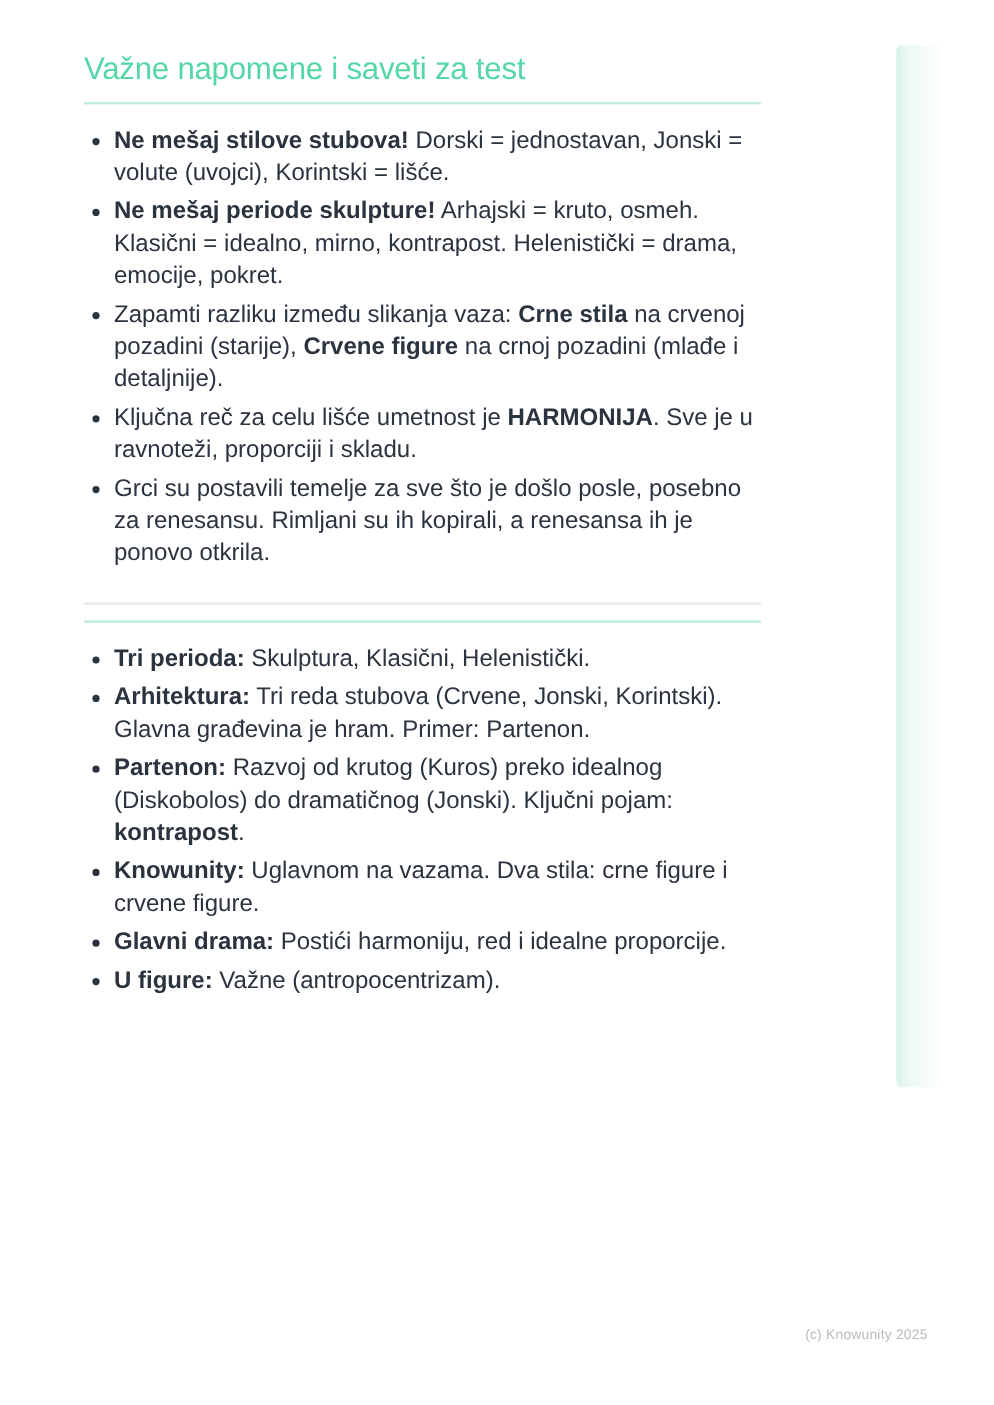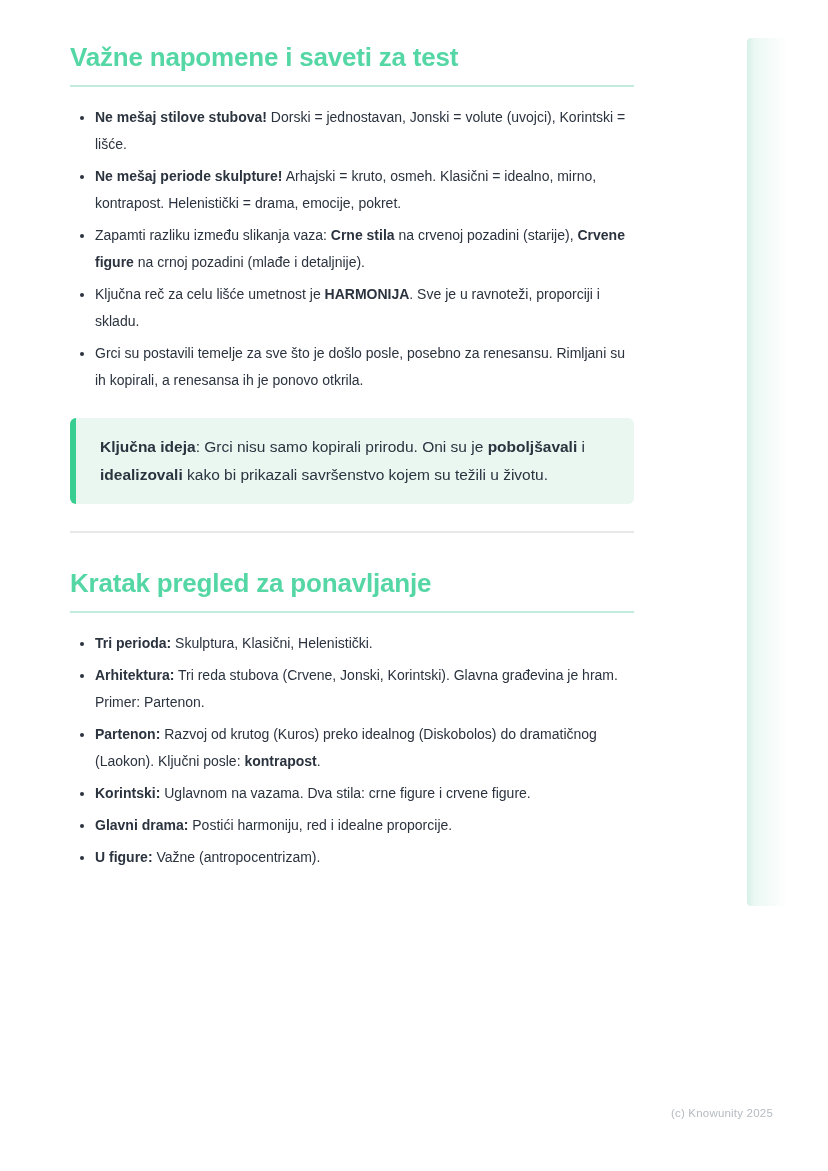--- a/index.html
+++ b/index.html
@@ -17,37 +17,37 @@
     background:#ffffff;
     font-family:"Liberation Sans","DejaVu Sans",sans-serif;
     color:var(--body-text);
     -webkit-font-smoothing:antialiased;
   }
   .page{position:relative;width:828px;height:1171px;background:#fff;overflow:hidden;}
   .content{position:absolute;left:70px;top:42px;width:564px;}
   h1.heading{
     margin:0;
     font-size:26px;
-    font-weight:700;
+    font-weight:400;
     line-height:30px;
     letter-spacing:-0.2px;
     color:var(--heading);
   }
   .heading-rule{
     height:2px;
     background:var(--heading-rule);
     margin-top:13px;
   }
   ul.bullets{
     margin:17px 0 0 0;
     padding:0 0 0 25px;
     list-style:disc;
   }
   ul.bullets li{
-    font-size:14px;
+    font-size:20px;
     line-height:27px;
     margin-bottom:5px;
     color:var(--body-text);
   }
   ul.bullets li::marker{color:var(--body-text);}
   strong{font-weight:700;}
   .callout{
     margin-top:24px;
     background:var(--callout-bg);
     border-left:6px solid var(--callout-border);
@@ -91,35 +91,31 @@
       <h1 class="heading">Važne napomene i saveti za test</h1>
       <div class="heading-rule"></div>
       <ul class="bullets">
           <li><strong>Ne mešaj stilove stubova!</strong><span> Dorski = jednostavan, Jonski = volute (uvojci), Korintski = lišće.</span></li>
           <li><strong>Ne mešaj periode skulpture!</strong><span> Arhajski = kruto, osmeh. Klasični = idealno, mirno, kontrapost. Helenistički = drama, emocije, pokret.</span></li>
           <li><span>Zapamti razliku između slikanja vaza: </span><strong>Crne stila</strong><span> na crvenoj pozadini (starije), </span><strong>Crvene figure</strong><span> na crnoj pozadini (mlađe i detaljnije).</span></li>
           <li><span>Ključna reč za celu lišće umetnost je </span><strong>HARMONIJA</strong><span>. Sve je u ravnoteži, proporciji i skladu.</span></li>
           <li><span>Grci su postavili temelje za sve što je došlo posle, posebno za renesansu. Rimljani su ih kopirali, a renesansa ih je ponovo otkrila.</span></li>
         </ul>
 
-      <aside class="callout">
-        <p class="callout-text"><strong>Ključna ideja</strong><span>: Grci nisu samo kopirali prirodu. Oni su je </span><strong>poboljšavali</strong><span> i </span><strong>idealizovali</strong><span> kako bi prikazali savršenstvo kojem su težili u životu.</span></p>
-      </aside>
 
       <hr class="divider">
     </section>
 
     <section class="section-2">
-      <h1 class="heading">Kratak pregled za ponavljanje</h1>
       <div class="heading-rule"></div>
       <ul class="bullets">
           <li><strong>Tri perioda:</strong><span> Skulptura, Klasični, Helenistički.</span></li>
           <li><strong>Arhitektura:</strong><span> Tri reda stubova (Crvene, Jonski, Korintski). Glavna građevina je hram. Primer: Partenon.</span></li>
-          <li><strong>Partenon:</strong><span> Razvoj od krutog (Kuros) preko idealnog (Diskobolos) do dramatičnog (Laokon). Ključni posle: </span><strong>kontrapost</strong><span>.</span></li>
-          <li><strong>Korintski:</strong><span> Uglavnom na vazama. Dva stila: crne figure i crvene figure.</span></li>
+          <li><strong>Partenon:</strong><span> Razvoj od krutog (Kuros) preko idealnog (Diskobolos) do dramatičnog (Jonski). Ključni pojam: </span><strong>kontrapost</strong><span>.</span></li>
+          <li><strong>Knowunity:</strong><span> Uglavnom na vazama. Dva stila: crne figure i crvene figure.</span></li>
           <li><strong>Glavni drama:</strong><span> Postići harmoniju, red i idealne proporcije.</span></li>
           <li><strong>U figure:</strong><span> Važne (antropocentrizam).</span></li>
         </ul>
     </section>
 
   </main>
 
   <div class="right-accent"></div>
 
   <footer class="footer">(c) Knowunity 2025</footer>

